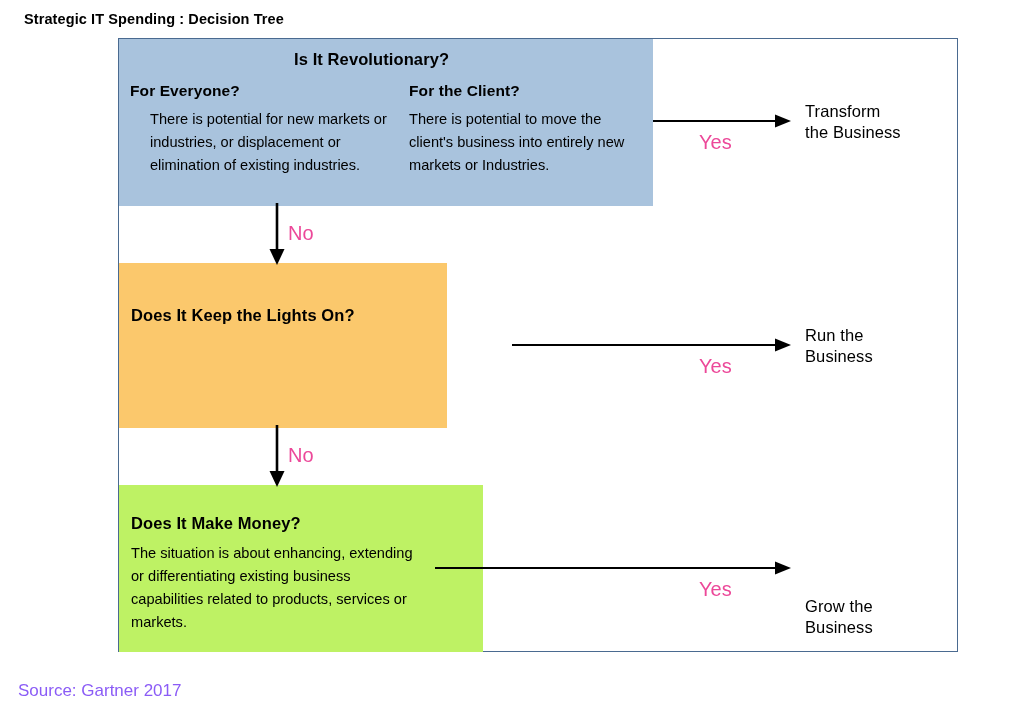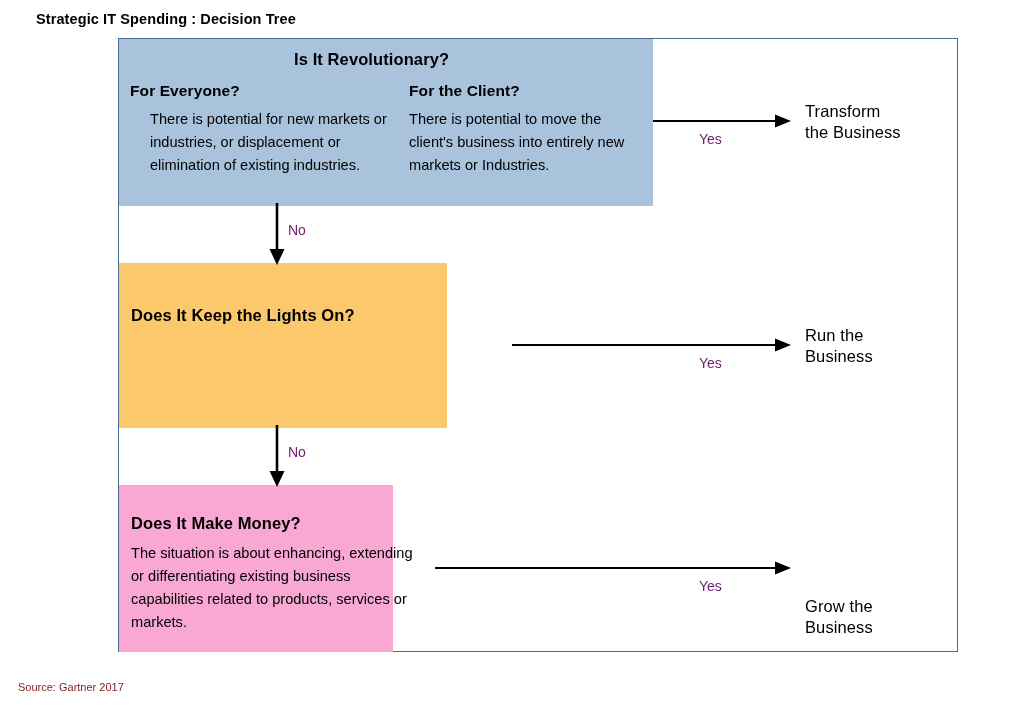--- a/index.html
+++ b/index.html
@@ -12,21 +12,21 @@
     height: 724px;
     position: relative;
     font-family: "Liberation Sans", sans-serif;
     color: #000000;
     overflow: hidden;
   }
 
   
   #page-title {
     position: absolute;
-    left: 36px;
+    left: 24px;
     top: 11px;
     font-size: 14.5px;
     font-weight: bold;
     letter-spacing: 0.1px;
     white-space: nowrap;
     text-align: right;
   }
 
   
   #diagram-frame {
@@ -56,23 +56,23 @@
   #node-lights-on {
     left: 119px;
     top: 263px;
     width: 328px;
     height: 165px;
     background: #fbc86c;
   }
   #node-make-money {
     left: 119px;
     top: 485px;
-    width: 274px;
+    width: 364px;
     height: 167px;
-    background: #f9a8d4;
+    background: #bef264;
   }
 
   
   .node-title {
     position: absolute;
     font-size: 16.5px;
     font-weight: bold;
     letter-spacing: 0.1px;
     white-space: nowrap;
   }
@@ -105,23 +105,23 @@
   #money-title { left: 12px; top: 29px; }
   #money-body  { left: 12px; top: 57px; width: 295px; }
 
   
   .connector {
     position: absolute;
     pointer-events: none;
   }
   .edge-label {
     position: absolute;
-    font-size: 14px;
-    font-weight: normal;
-    color: #701a75;
+    font-size: 20px;
+    font-weight: normal;
+    color: #ec4899;
     white-space: nowrap;
   }
 
   
   #edge-no-1 { left: 262px; top: 203px; width: 34px; height: 64px; }
   #edge-no-2 { left: 262px; top: 425px; width: 34px; height: 64px; }
   #label-no-1 { left: 288px; top: 222px; }
   #label-no-2 { left: 288px; top: 444px; }
 
   
@@ -143,23 +143,23 @@
   }
   #outcome-transform { left: 805px; top: 101px; }
   #outcome-run       { left: 805px; top: 325px; }
   #outcome-grow      { left: 805px; top: 548px; margin-top: 48px; }
 
   
   #source-note {
     position: absolute;
     left: 18px;
     top: 681px;
-    font-size: 11px;
-    font-weight: normal;
-    color: #7f1d1d;
+    font-size: 17px;
+    font-weight: normal;
+    color: #8b5cf6;
     white-space: nowrap;
   }
 </style>
 </head>
 <body>
 
 <div id="page-title">Strategic IT Spending : Decision Tree</div>
 
 <div id="diagram-frame"></div>
 

